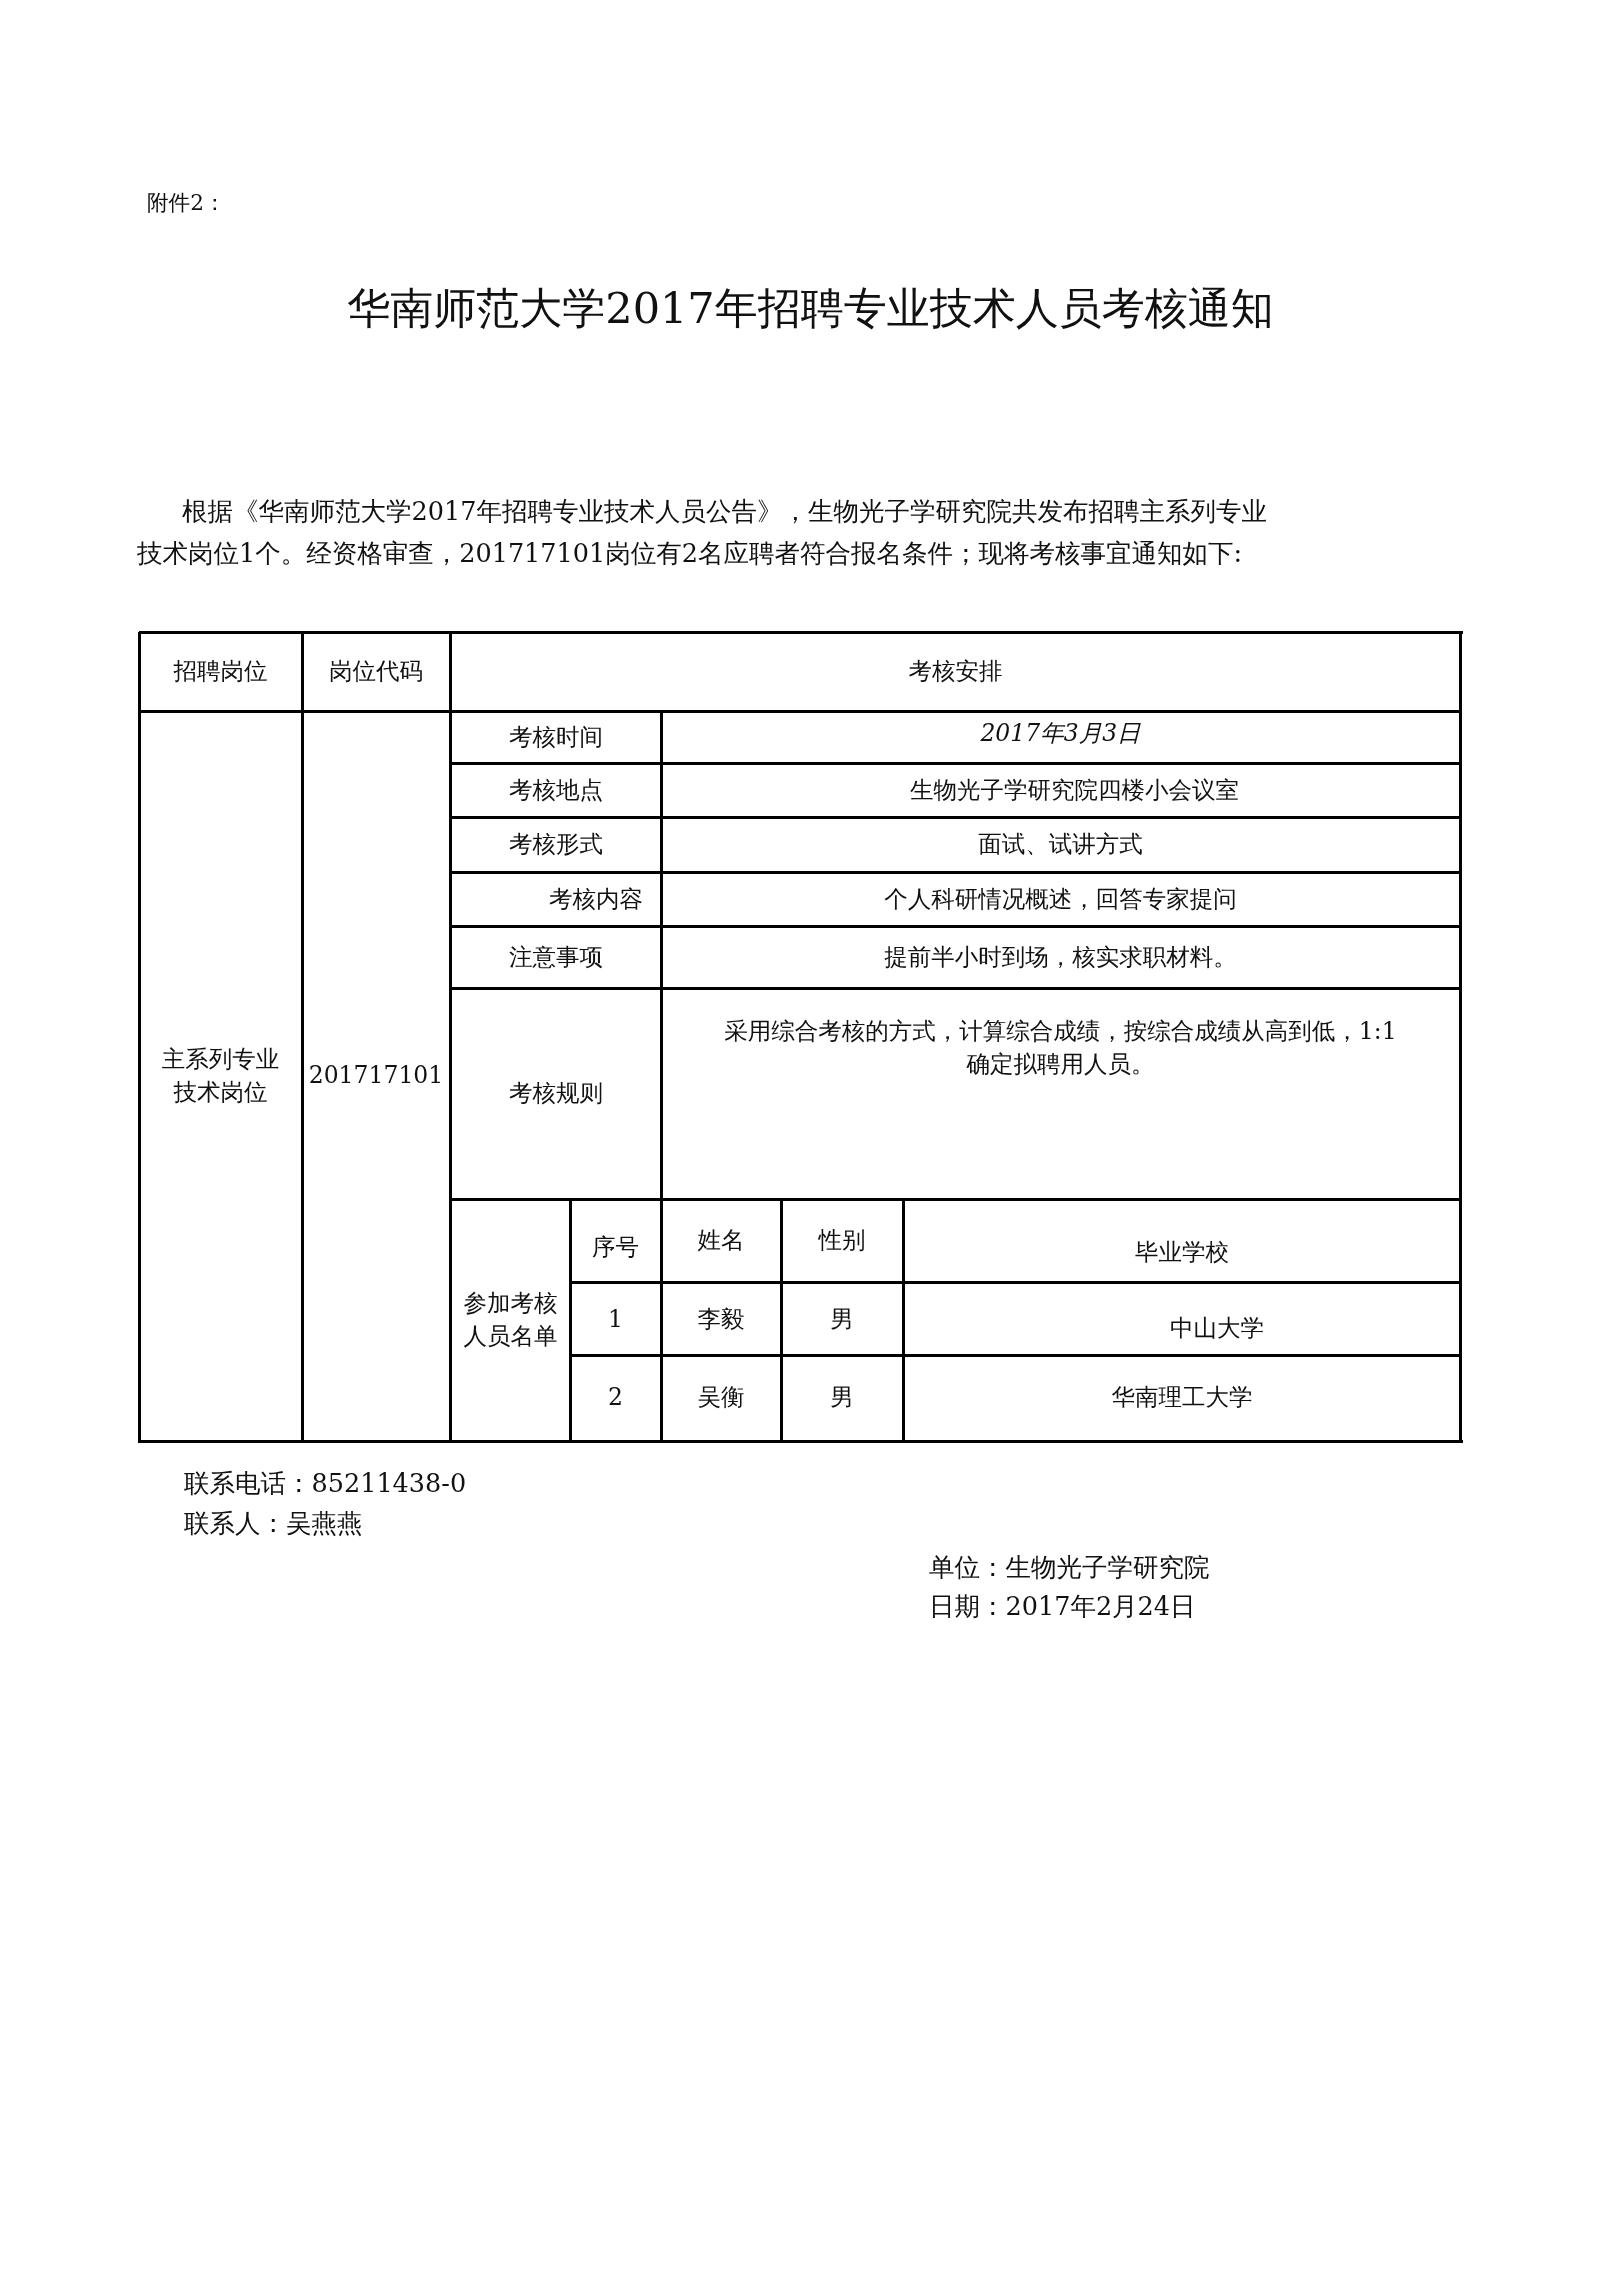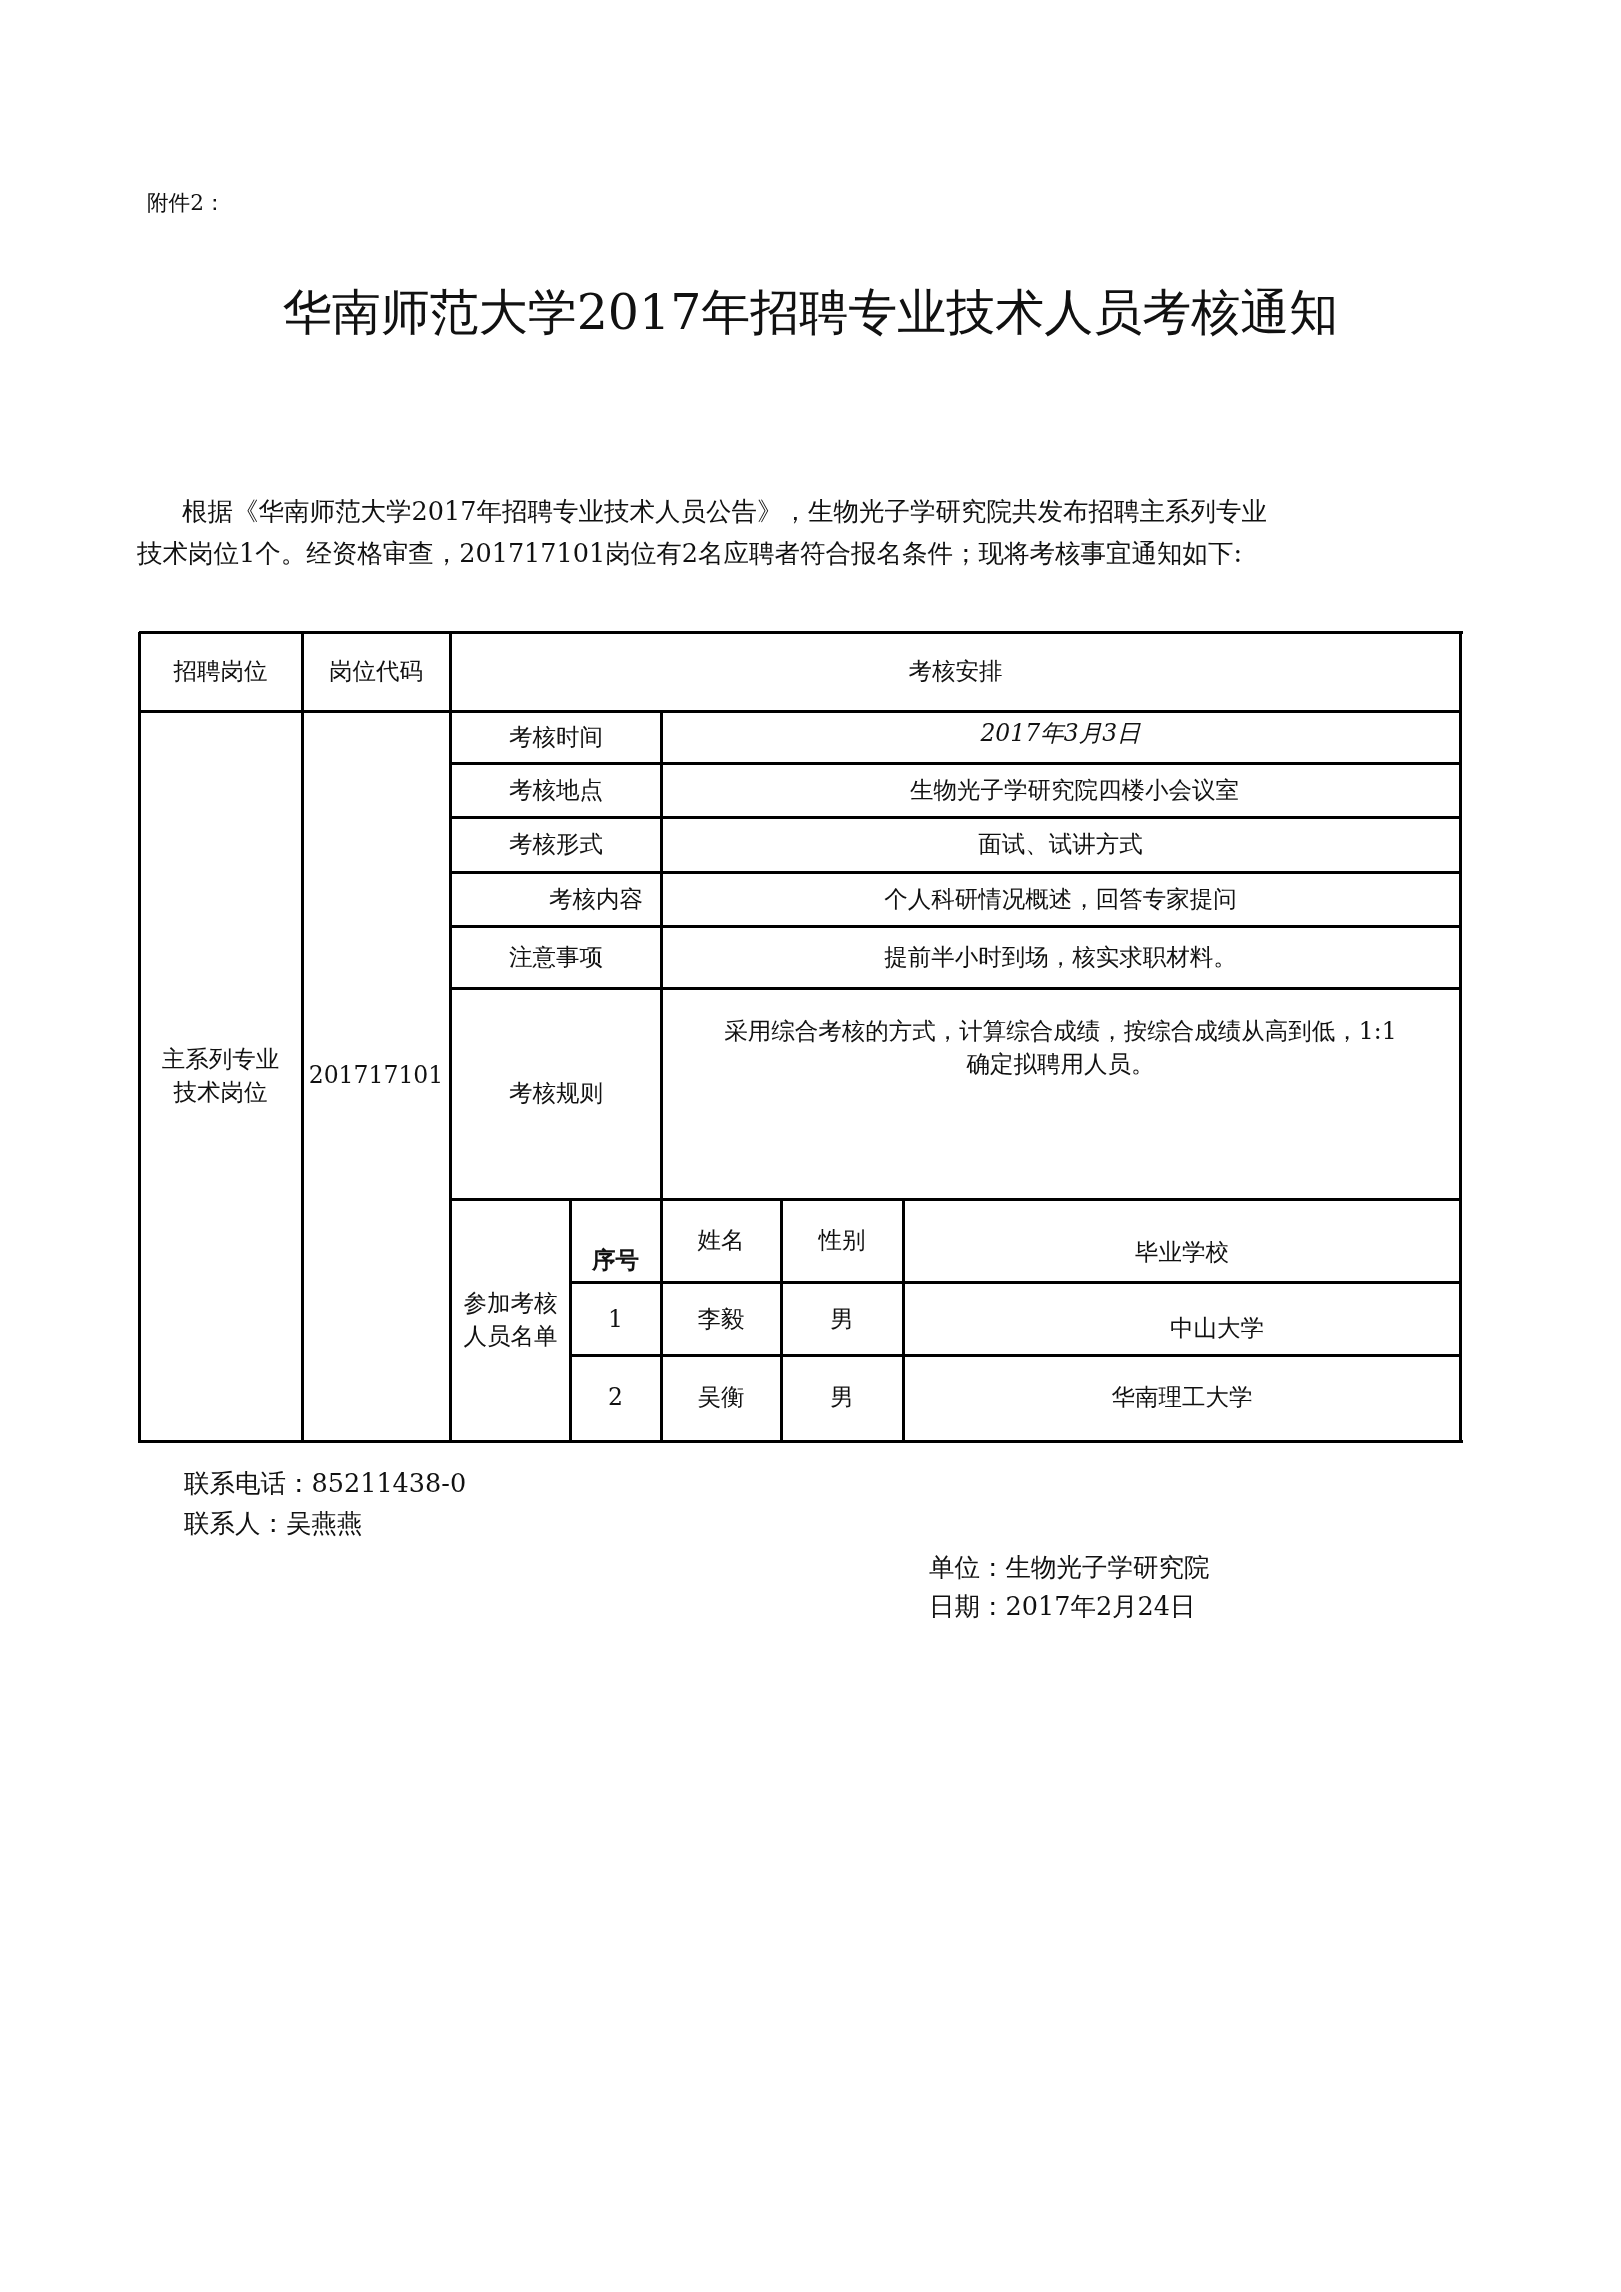--- a/index.html
+++ b/index.html
@@ -1,20 +1,20 @@
 <!DOCTYPE html>
 <html><head>
 <meta charset="utf-8">
 <style>
   html, body { margin:0; padding:0; background:#ffffff; }
   body { width:1621px; height:2293px; position:relative; overflow:hidden;
          font-family:"DejaVu Serif","Liberation Serif",serif; color:#111; }
   .abs { position:absolute; white-space:nowrap; }
   .attach { left:147px; top:188px; font-size:21.6px; }
-  .title { left:0; width:1621px; top:280px; text-align:center; font-size:49px; letter-spacing:0px; }
+  .title { left:0; width:1621px; top:280px; text-align:center; font-size:43px; letter-spacing:0px; }
   .para { left:137px; width:1323px; top:490px; font-size:25.5px; line-height:42px; white-space:normal; }
   .para .indent { display:inline-block; width:45px; }
 
   .tbl { position:absolute; left:139px; top:632px; width:1321px; height:809px; }
   .cell { position:absolute; box-sizing:border-box; display:flex; align-items:center; justify-content:center;
           text-align:center; font-size:23.5px; line-height:33px; }
   .ln { position:absolute; background:#000; }
   .hline { height:2.9px; }
   .vline { width:2.9px; }
   .footer { font-size:25.5px; }
@@ -61,21 +61,21 @@
   <div class="cell" style="left:522px;top:356px;width:799px;height:211px;flex-direction:column;justify-content:flex-start;padding-top:27.4px;">
     <div>采用综合考核的方式，计算综合成绩，按综合成绩从高到低，1:1</div>
     <div>确定拟聘用人员。</div>
   </div>
 
   <div class="cell" style="left:311px;top:567px;width:121px;height:242px;flex-direction:column;">
     <div>参加考核</div>
     <div>人员名单</div>
   </div>
 
-  <div class="cell" style="left:431px;top:587px;width:91px;height:83px;font-weight:bold;">序号</div>
+  <div class="cell" style="left:431px;top:574px;width:91px;height:83px;">序号</div>
   <div class="cell" style="left:522px;top:567px;width:120px;height:83px;">姓名</div>
   <div class="cell" style="left:642px;top:567px;width:122px;height:83px;">性别</div>
   <div class="cell" style="left:764px;top:567px;width:558px;height:83px;margin-top:12px;">毕业学校</div>
 
   <div class="cell" style="left:431px;top:650px;width:91px;height:74px;">1</div>
   <div class="cell" style="left:522px;top:650px;width:120px;height:74px;">李毅</div>
   <div class="cell" style="left:642px;top:650px;width:122px;height:74px;">男</div>
   <div class="cell" style="left:799px;top:650px;width:558px;height:92px;text-align:right;">中山大学</div>
 
   <div class="cell" style="left:431px;top:723px;width:91px;height:85px;">2</div>

